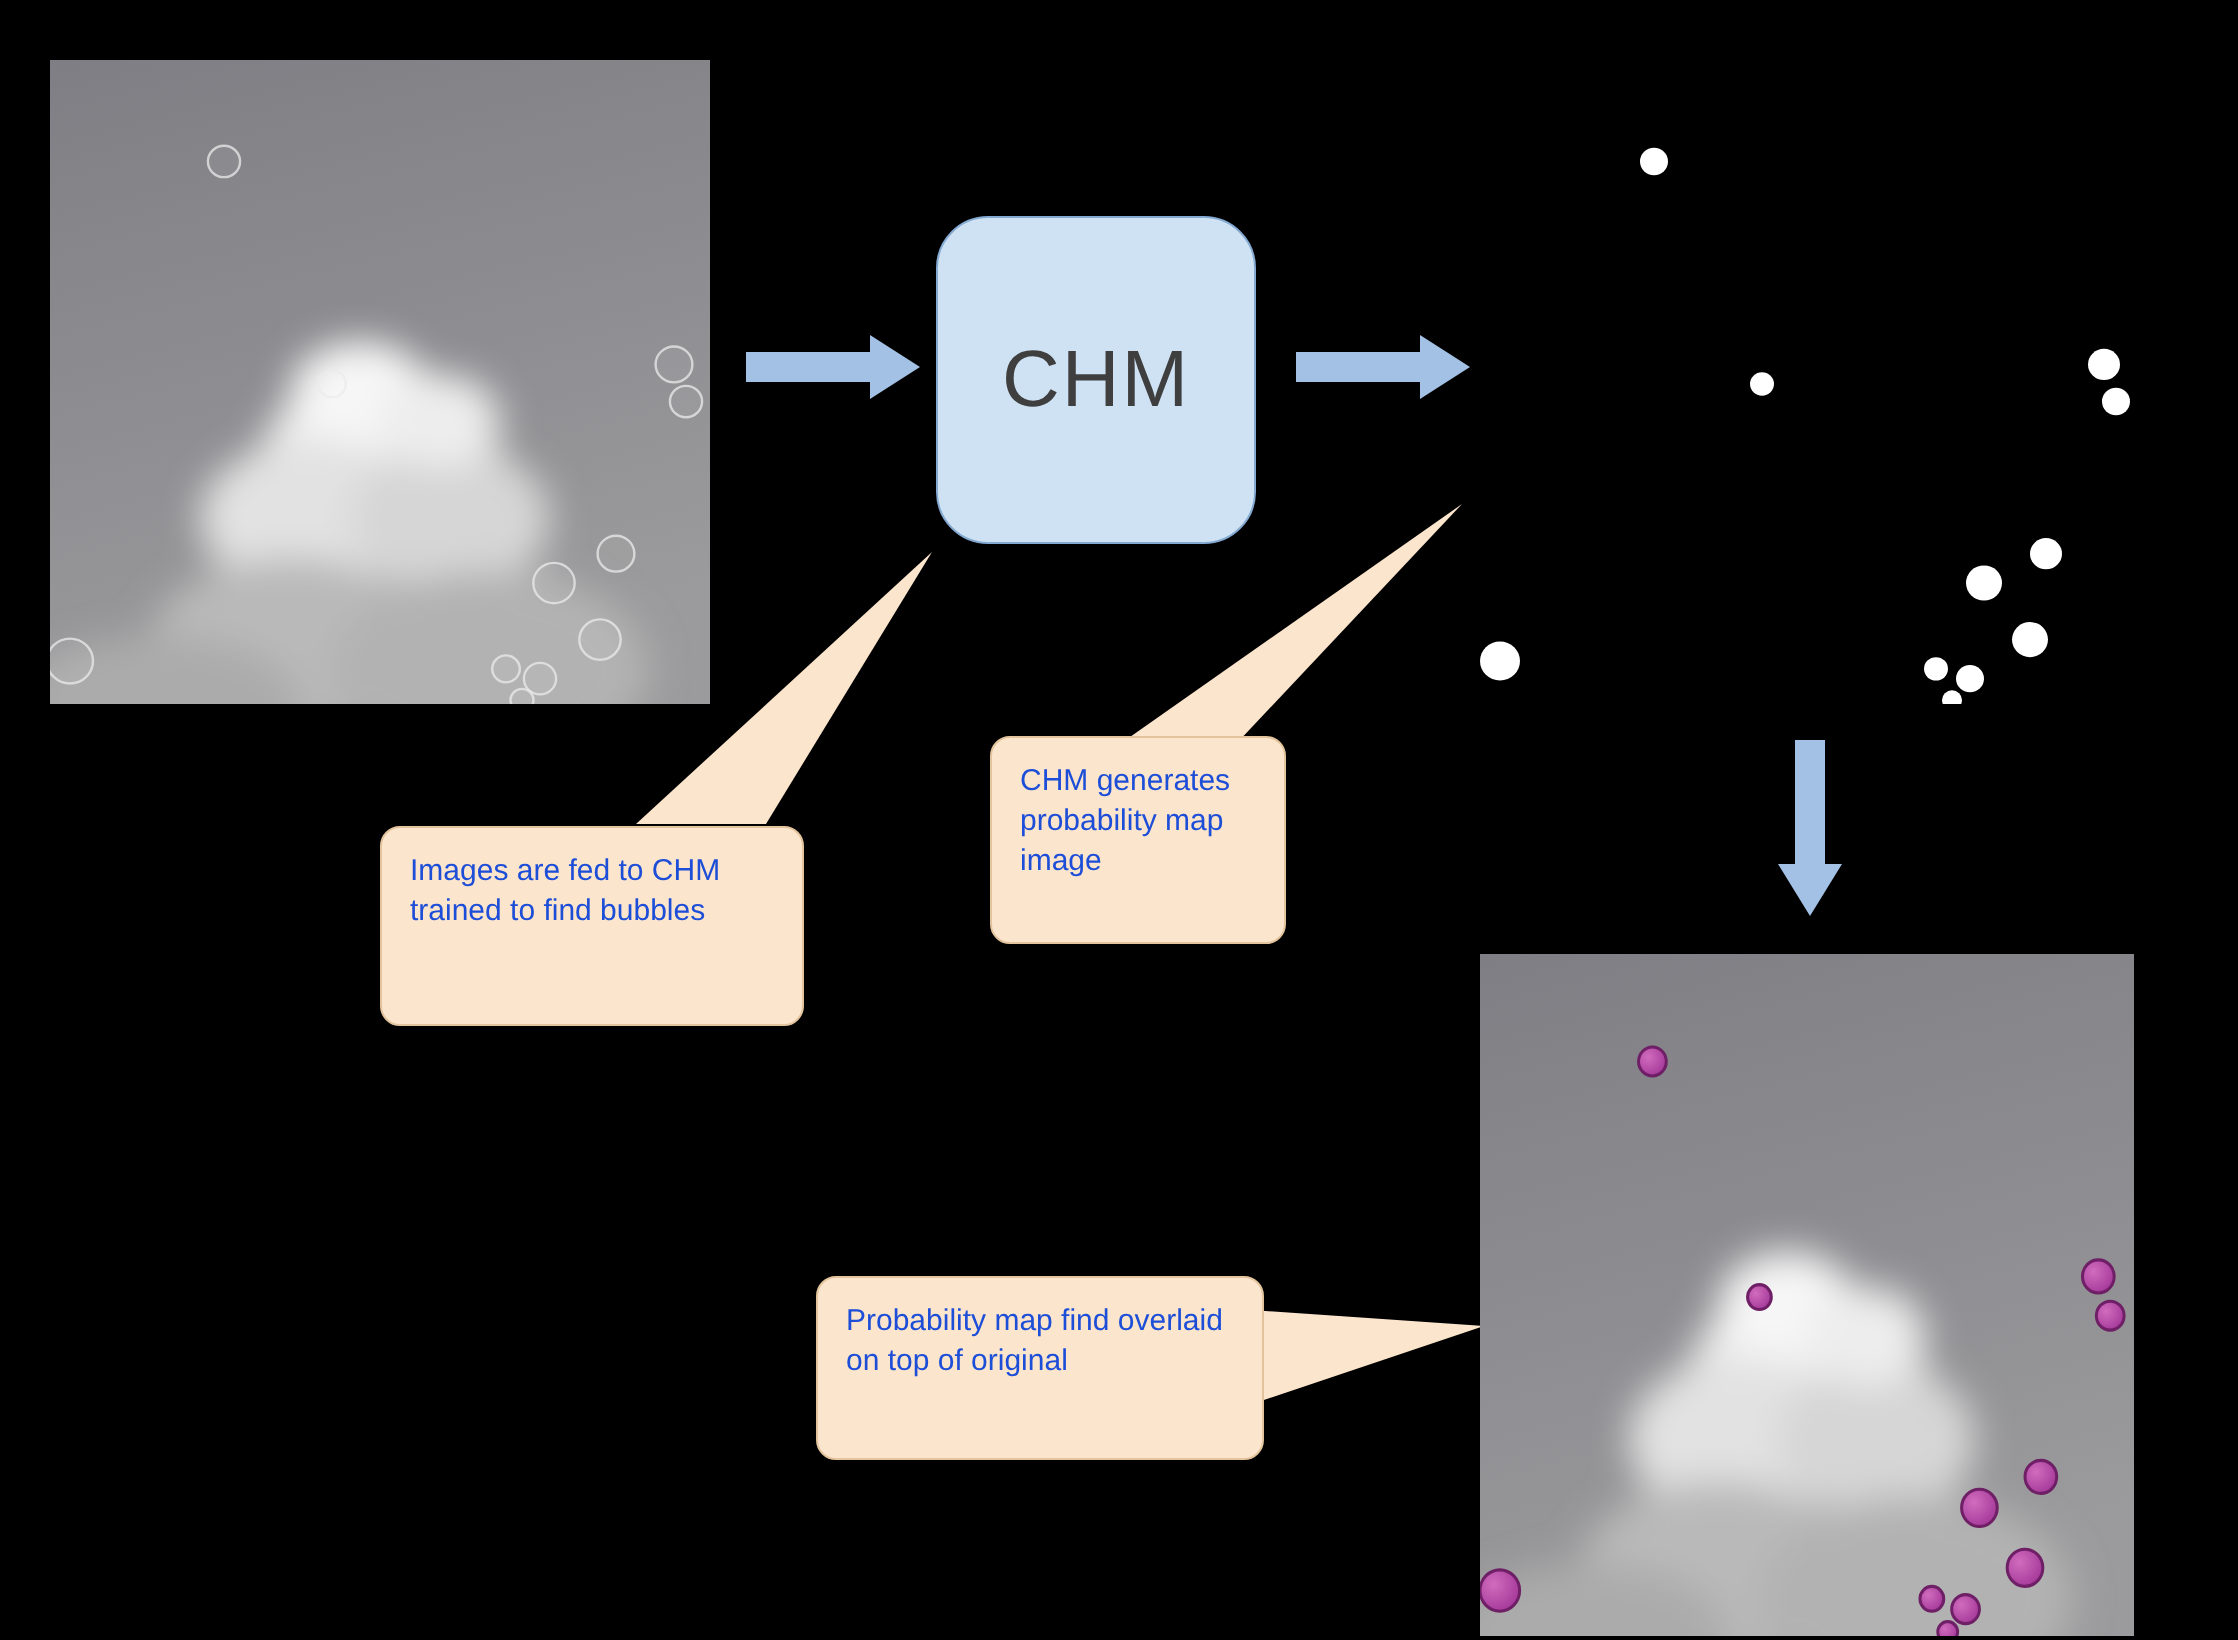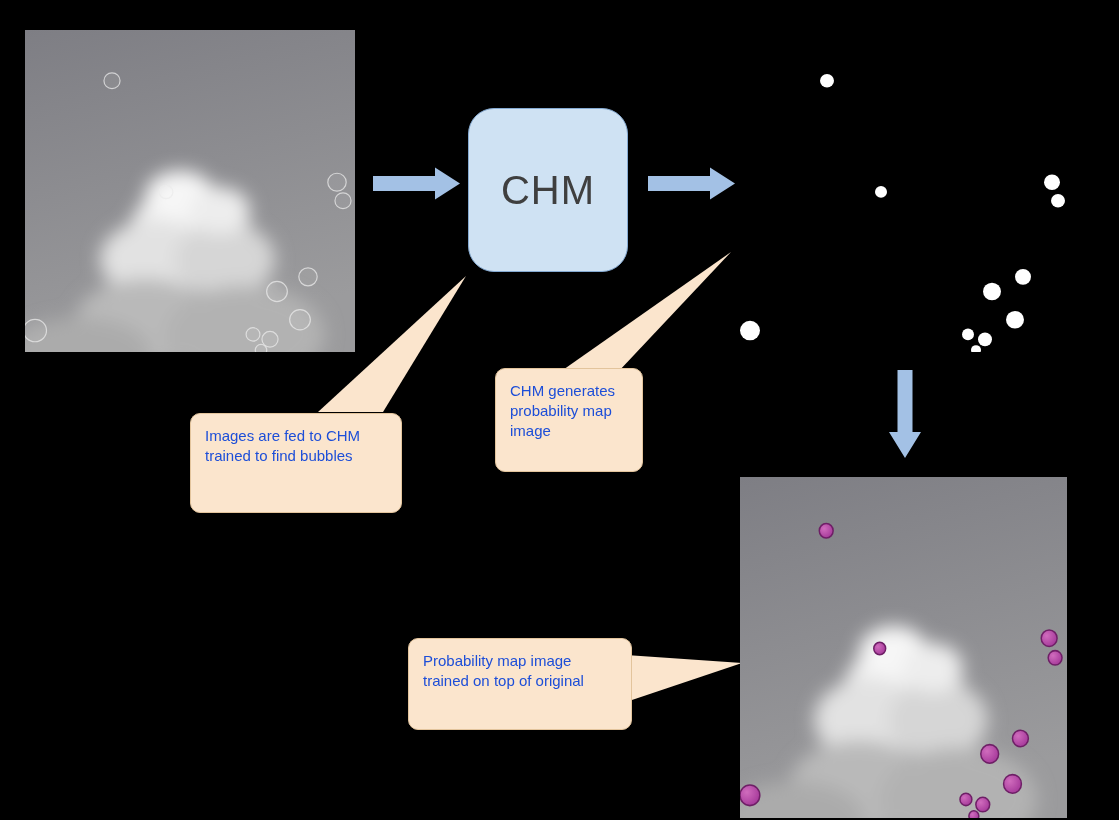--- a/index.html
+++ b/index.html
@@ -137,16 +137,16 @@
     </svg>
   </div>
 
   <div class="callout" id="callout1">
     <span>Images are fed to CHM trained to find bubbles</span>
   </div>
   <div class="callout" id="callout2">
     <span>CHM generates probability map image</span>
   </div>
   <div class="callout" id="callout3">
-    <span>Probability map image trained on top of original</span>
+    <span>Probability map find overlaid on top of original</span>
   </div>
 
 </div>
 
 </body></html>

